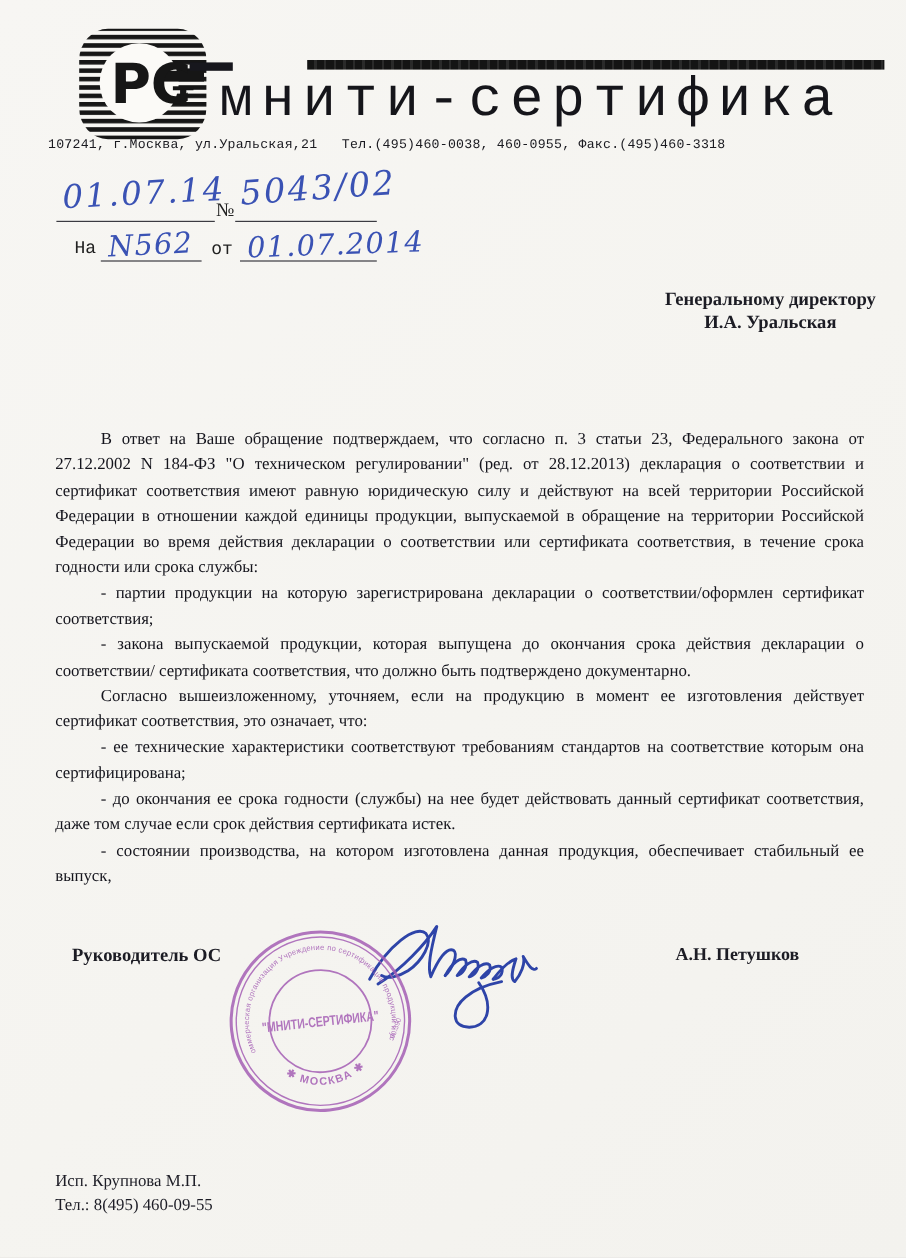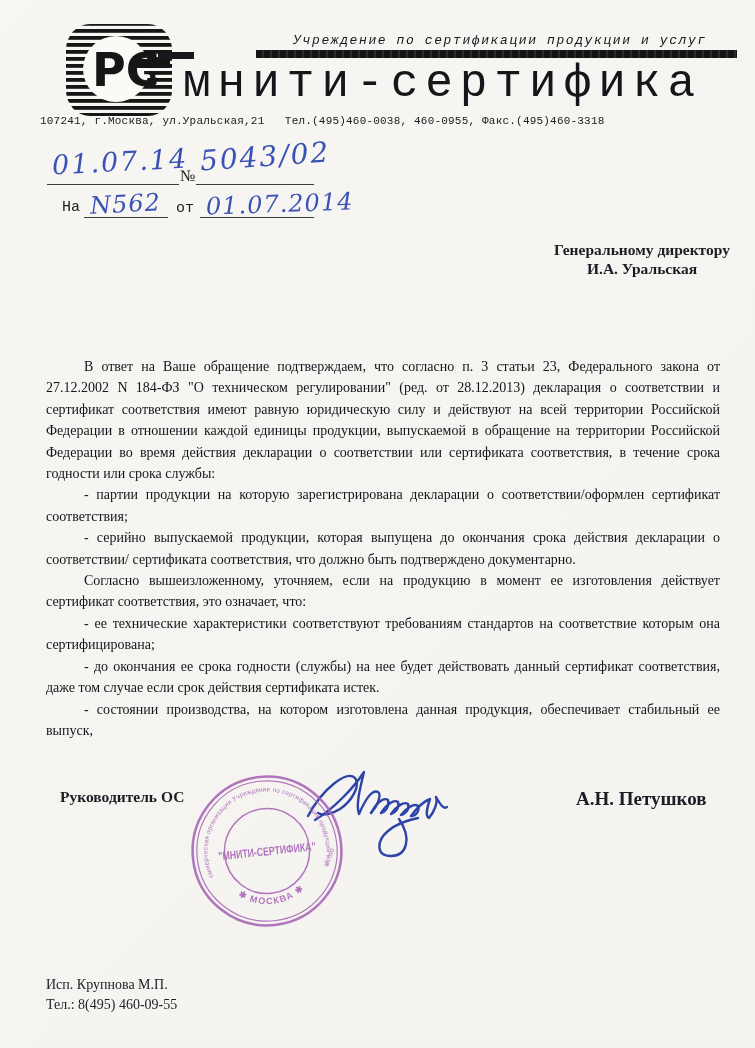--- a/index.html
+++ b/index.html
@@ -60,21 +60,21 @@
     font-weight:bold;font-size:15.5px;line-height:19px;white-space:nowrap;text-align:center;
   }
   
   .body-text{
     position:absolute;left:46px;top:356px;width:674px;
     font-size:14px;line-height:21.4px;text-align:justify;color:#14141c;
   }
   .body-text p{margin:0;text-indent:38px;}
   
   .sig-title{position:absolute;left:60px;top:788px;font-weight:bold;font-size:15.5px;white-space:nowrap;}
-  .sig-name{position:absolute;left:576px;top:788px;font-weight:bold;font-size:19px;white-space:nowrap;}
+  .sig-name{position:absolute;left:563px;top:788px;font-weight:bold;font-size:15px;white-space:nowrap;}
   .signature-svg{position:absolute;left:303px;top:756px;width:148px;height:106px;}
   .stamp-svg{position:absolute;left:182px;top:766px;width:170px;height:170px;opacity:0.85;transform:rotate(-6deg);}
   
   .footer{
     position:absolute;left:46px;top:975px;
     font-size:14px;line-height:20px;color:#1d1d26;white-space:nowrap;
   }
 </style>
 </head>
 <body>
@@ -92,21 +92,20 @@
     </defs>
     <rect x="2" y="2" width="106" height="92" rx="24" ry="26" fill="url(#stripes)"></rect>
     <g clip-path="url(#tvclip)">
       <circle cx="52" cy="47" r="33" fill="#fbfaf7"></circle>
       <rect x="72" y="37" width="34" height="9" fill="#161616"></rect>
     </g>
     <text x="28" y="64" font-family="DejaVu Sans, sans-serif" font-weight="bold" font-size="46" fill="#161616">РС</text>
     <text x="80" y="66" font-family="DejaVu Sans, sans-serif" font-weight="bold" font-size="30" fill="#161616">т</text>
   </svg>
 
-  <div class="tagline">Учреждение по сертификации продукции и услуг</div>
   <div class="bar-stub"></div>
   <div class="black-bar"></div>
   <div class="org-name">мнити-сертифика</div>
   <div class="address-line">107241, г.Москва, ул.Уральская,21   Тел.(495)460-0038, 460-0955, Факс.(495)460-3318</div>
 
   <div class="hw hw-date1">01.07.14</div>
   <div class="rule rule1"></div>
   <div class="ref-print no-sign">№</div>
   <div class="hw hw-number">5043/02</div>
   <div class="rule rule2"></div>
@@ -119,21 +118,21 @@
   <div class="hw hw-indate">01.07.2014</div>
 
   <div class="addressee">
     <div>Генеральному директору</div>
     <div>И.А. Уральская</div>
   </div>
 
   <div class="body-text">
     <p>В ответ на Ваше обращение подтверждаем, что согласно п. 3 статьи 23, Федерального закона от 27.12.2002 N 184-ФЗ "О техническом регулировании" (ред. от 28.12.2013) декларация о соответствии и сертификат соответствия имеют равную юридическую силу и действуют на всей территории Российской Федерации в отношении каждой единицы продукции, выпускаемой в обращение на территории Российской Федерации во время действия декларации о соответствии или сертификата соответствия, в течение срока годности или срока службы:</p>
     <p>- партии продукции на которую зарегистрирована декларации о соответствии/оформлен сертификат соответствия;</p>
-    <p>- серийно выпускаемой продукции, которая выпущена до окончания срока действия декларации о соответствии/ сертификата соответствия, что должно быть подтверждено документарно.</p>
+    <p>- закона выпускаемой продукции, которая выпущена до окончания срока действия декларации о соответствии/ сертификата соответствия, что должно быть подтверждено документарно.</p>
     <p>Согласно вышеизложенному, уточняем, если на продукцию в момент ее изготовления действует сертификат соответствия, это означает, что:</p>
     <p>- ее технические характеристики соответствуют требованиям стандартов на соответствие которым она сертифицирована;</p>
     <p>- до окончания ее срока годности (службы) на нее будет действовать данный сертификат соответствия, даже  том случае если срок действия сертификата истек.</p>
     <p>- состоянии производства, на котором изготовлена данная продукция, обеспечивает стабильный ее выпуск,</p>
   </div>
 
   <div class="sig-title">Руководитель ОС</div>
   <div class="sig-name">А.Н. Петушков</div>
 
   <svg class="signature-svg" viewBox="0 0 148 106" aria-hidden="true">

